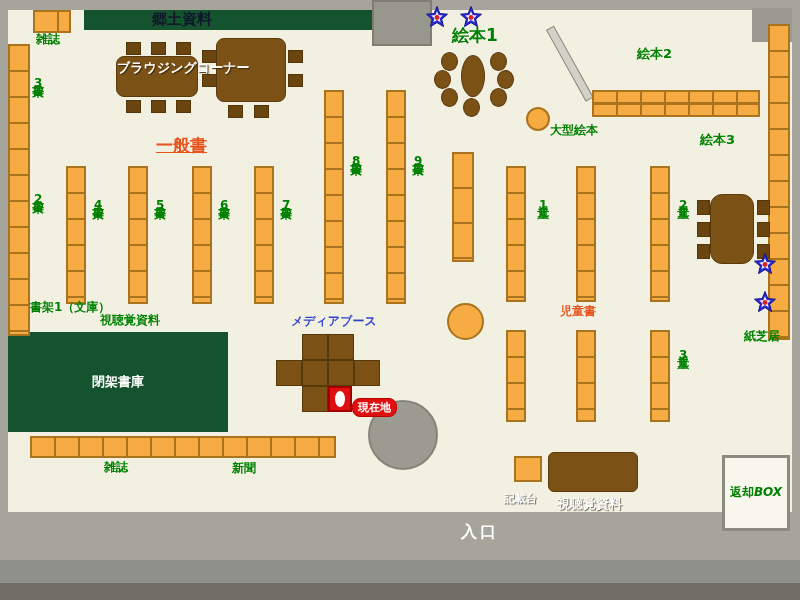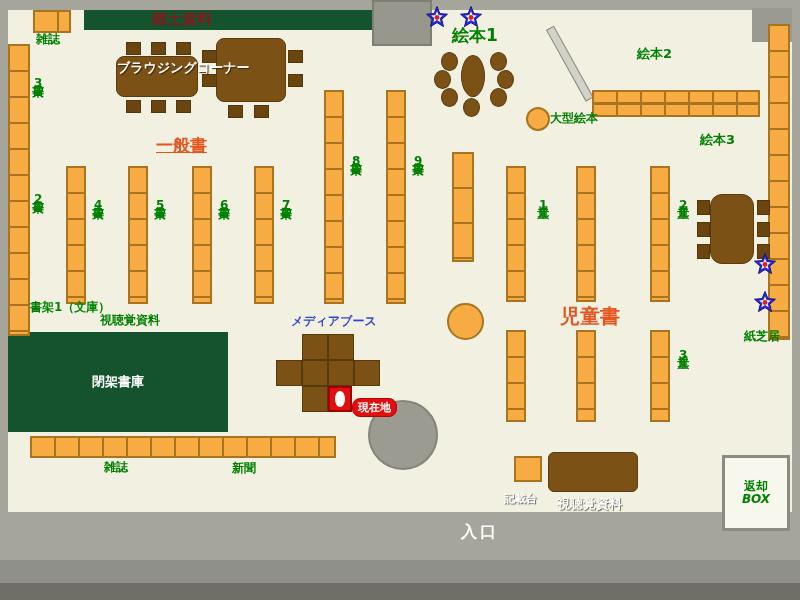--- a/index.html
+++ b/index.html
@@ -20,21 +20,21 @@
   .booth{position:absolute;width:24px;height:24px;background:#7b5116;border:1px solid #573a0c;}
   .lbl{position:absolute;font-weight:bold;color:#008000;font-size:12px;white-space:nowrap;line-height:1.1;}
   .vlbl{writing-mode:vertical-rl;text-orientation:upright;letter-spacing:1px;}
   .big{font-size:17px;color:#e8541e;}
   .blue{color:#3344cc;}
   .white{color:#ffffff;}
   .shadow{text-shadow:1px 1px 1px #6b6b5e;}
   .onwood{text-shadow:1px 1px 1px #3a2705;}
   .badge{position:absolute;background:#e01010;color:#fff;font-weight:bold;font-size:11px;
          border-radius:8px;padding:1px 5px;white-space:nowrap;border:1px solid #b00;}
-  .returnroom{background:#f7f7ee;border:3px solid #8b8b81;display:flex;flex-direction:column;
+  .returnroom{background:#f7f7ee;border:3px solid #8b8b81;display:flex;
               align-items:center;justify-content:center;}
   .closedstacks{display:flex;align-items:center;justify-content:center;}
   .redbooth{position:absolute;width:24px;height:26px;background:#e01010;border:2px solid #a00000;box-sizing:border-box;}
   .redbooth .oval{position:absolute;left:5px;top:3px;width:10px;height:16px;background:#fff;border-radius:50%;}
   svg.star{position:absolute;}
 </style>
 </head>
 <body>
 
 <div class="map">
@@ -141,38 +141,38 @@
     <polygon points="12,6.2 13.6,10.1 17.8,10.5 14.6,13.2 15.6,17.3 12,15.1 8.4,17.3 9.4,13.2 6.2,10.5 10.4,10.1" fill="#f2f2ff"></polygon>
     <circle cx="12" cy="12.5" r="2.4" fill="#e02020"></circle>
   </svg>
   <svg class="star" style="left:753px;top:290px;" width="24" height="24" viewBox="0 0 24 24">
     <polygon points="12,1.5 14.9,8.6 22.5,9.2 16.7,14.2 18.5,21.6 12,17.6 5.5,21.6 7.3,14.2 1.5,9.2 9.1,8.6" fill="#2a2ad0" stroke="#14148c"></polygon>
     <polygon points="12,6.2 13.6,10.1 17.8,10.5 14.6,13.2 15.6,17.3 12,15.1 8.4,17.3 9.4,13.2 6.2,10.5 10.4,10.1" fill="#f2f2ff"></polygon>
     <circle cx="12" cy="12.5" r="2.4" fill="#e02020"></circle>
   </svg>
 
   <div class="lbl" style="left:36px;top:33px;">雑誌</div>
-  <div class="lbl" style="left:152px;top:11px;color:#7f1d1d;font-size:15px;">郷土資料</div>
+  <div class="lbl" style="left:152px;top:11px;color:#0f172a;font-size:15px;">郷土資料</div>
   <div class="lbl white onwood" style="left:117px;top:61px;font-size:13px;z-index:5;">ブラウジングコーナー</div>
   <div class="lbl vlbl" style="left:31px;top:74px;">書架3</div>
   <div class="lbl big" style="left:156px;top:136px;text-decoration:underline;">一般書</div>
   <div class="lbl vlbl" style="left:31px;top:190px;">書架2</div>
   <div class="lbl vlbl" style="left:91px;top:196px;">書架4</div>
   <div class="lbl vlbl" style="left:153px;top:196px;">書架5</div>
   <div class="lbl vlbl" style="left:217px;top:196px;">書架6</div>
   <div class="lbl vlbl" style="left:279px;top:196px;">書架7</div>
   <div class="lbl vlbl" style="left:349px;top:152px;">書架8</div>
   <div class="lbl vlbl" style="left:411px;top:152px;">書架9</div>
   <div class="lbl" style="left:452px;top:26px;font-size:17px;">絵本1</div>
   <div class="lbl" style="left:637px;top:47px;font-size:13px;">絵本2</div>
-  <div class="lbl" style="left:550px;top:112px;">大型絵本</div>
+  <div class="lbl" style="left:550px;top:124px;">大型絵本</div>
   <div class="lbl" style="left:700px;top:133px;font-size:13px;">絵本3</div>
   <div class="lbl vlbl" style="left:536px;top:196px;">児童1</div>
   <div class="lbl vlbl" style="left:676px;top:196px;">児童2</div>
-  <div class="lbl big" style="left:560px;top:305px;font-size:20px;">児童書</div>
+  <div class="lbl big" style="left:560px;top:305px;font-size:12px;">児童書</div>
   <div class="lbl" style="left:30px;top:301px;">書架1（文庫）</div>
   <div class="lbl" style="left:100px;top:314px;">視聴覚資料</div>
   <div class="lbl blue" style="left:291px;top:315px;">メディアブース</div>
   <div class="lbl" style="left:104px;top:461px;">雑誌</div>
   <div class="lbl" style="left:232px;top:462px;">新聞</div>
   <div class="lbl vlbl" style="left:676px;top:346px;">児童3</div>
   <div class="lbl" style="left:744px;top:330px;">紙芝居</div>
   <div class="lbl white shadow" style="left:504px;top:493px;font-size:11px;">記載台</div>
   <div class="lbl white shadow" style="left:557px;top:497px;font-size:13px;">視聴覚資料</div>
   <div class="lbl white" style="left:461px;top:523px;font-size:16px;letter-spacing:3px;">入口</div>

